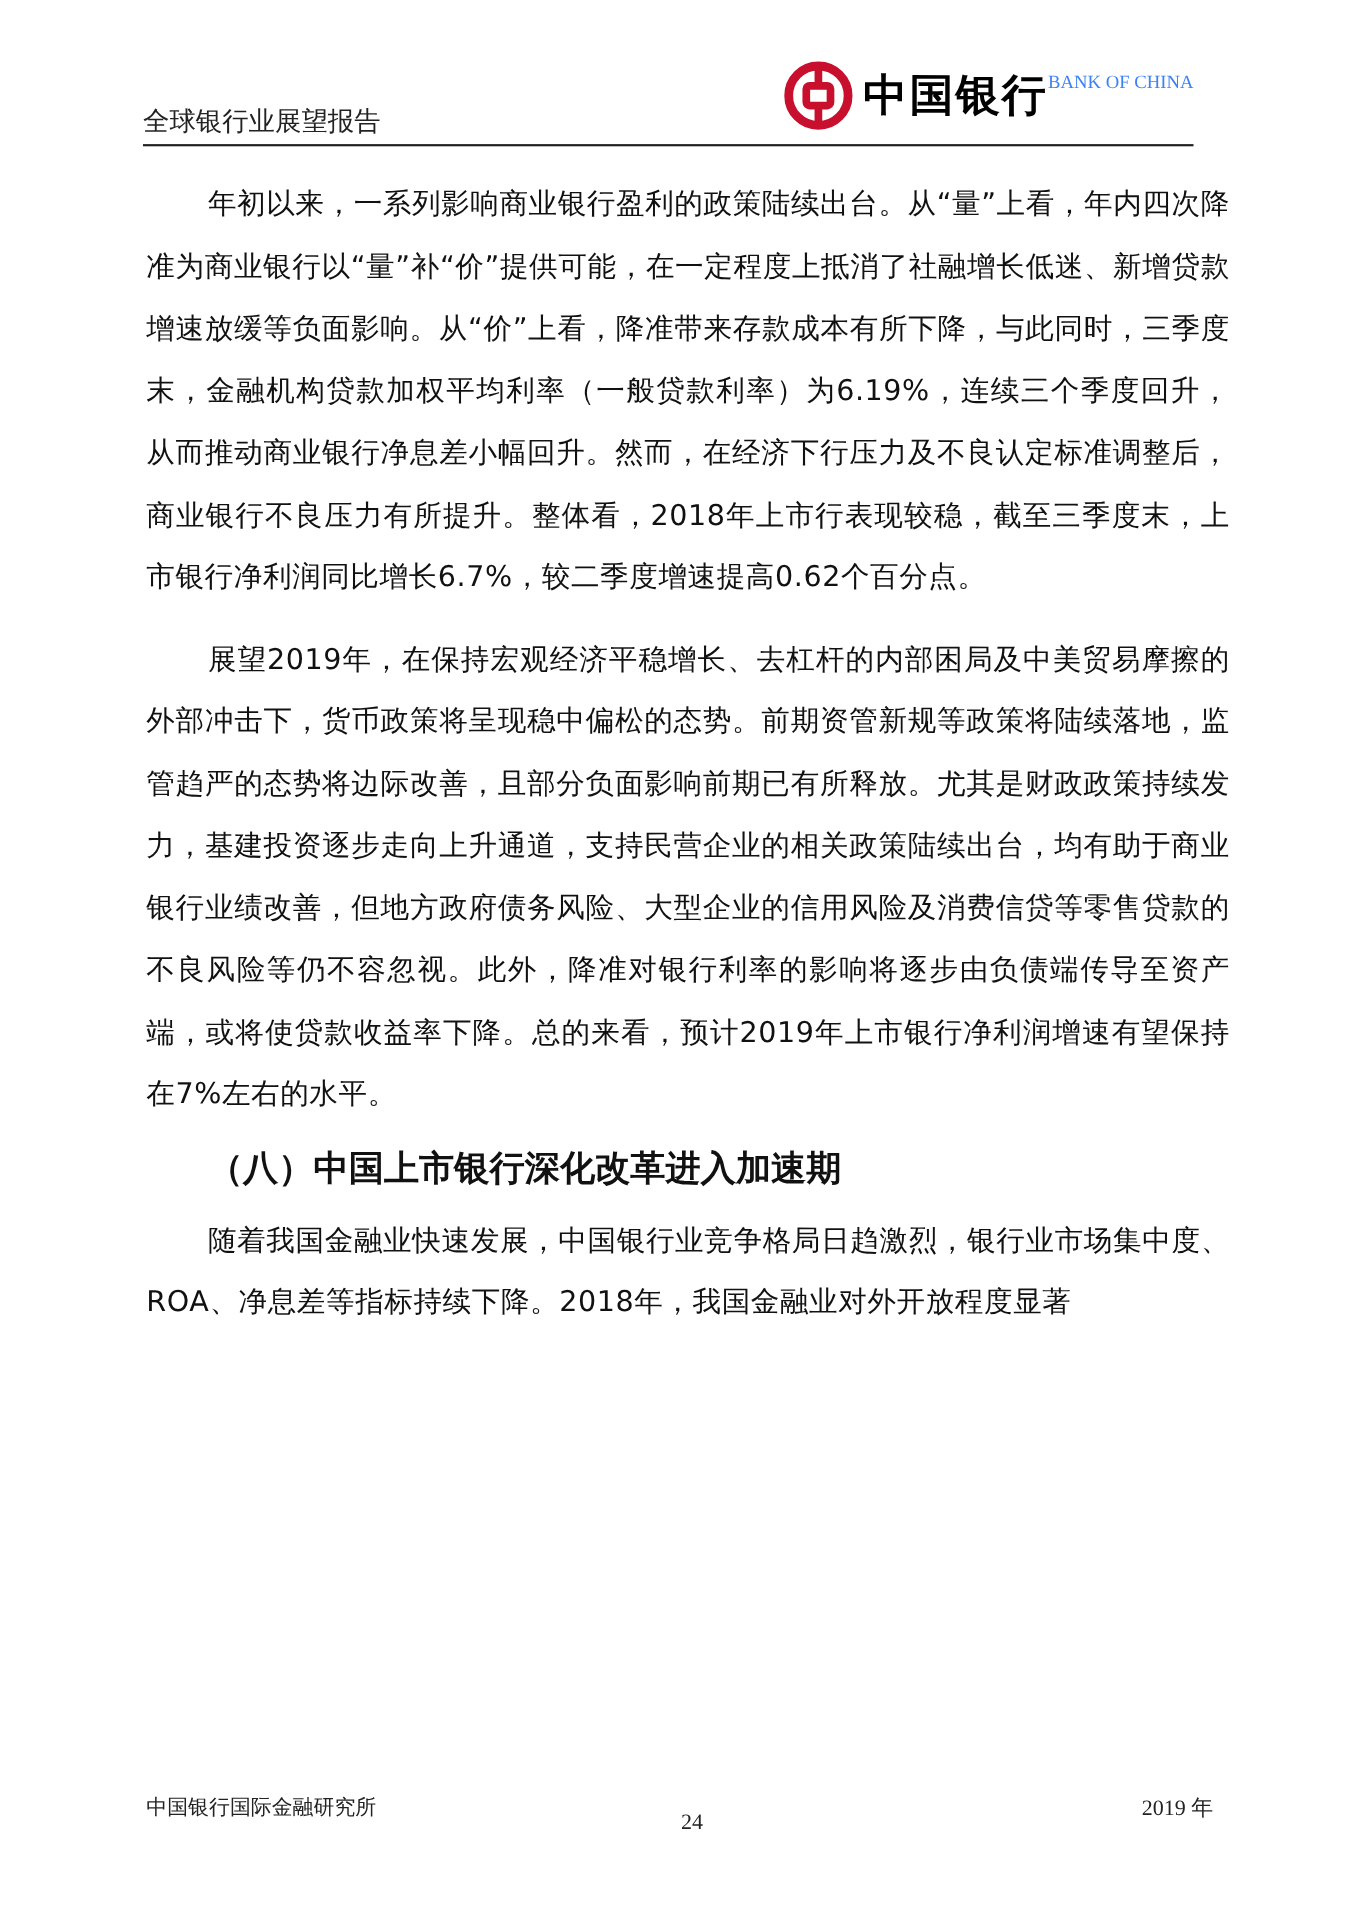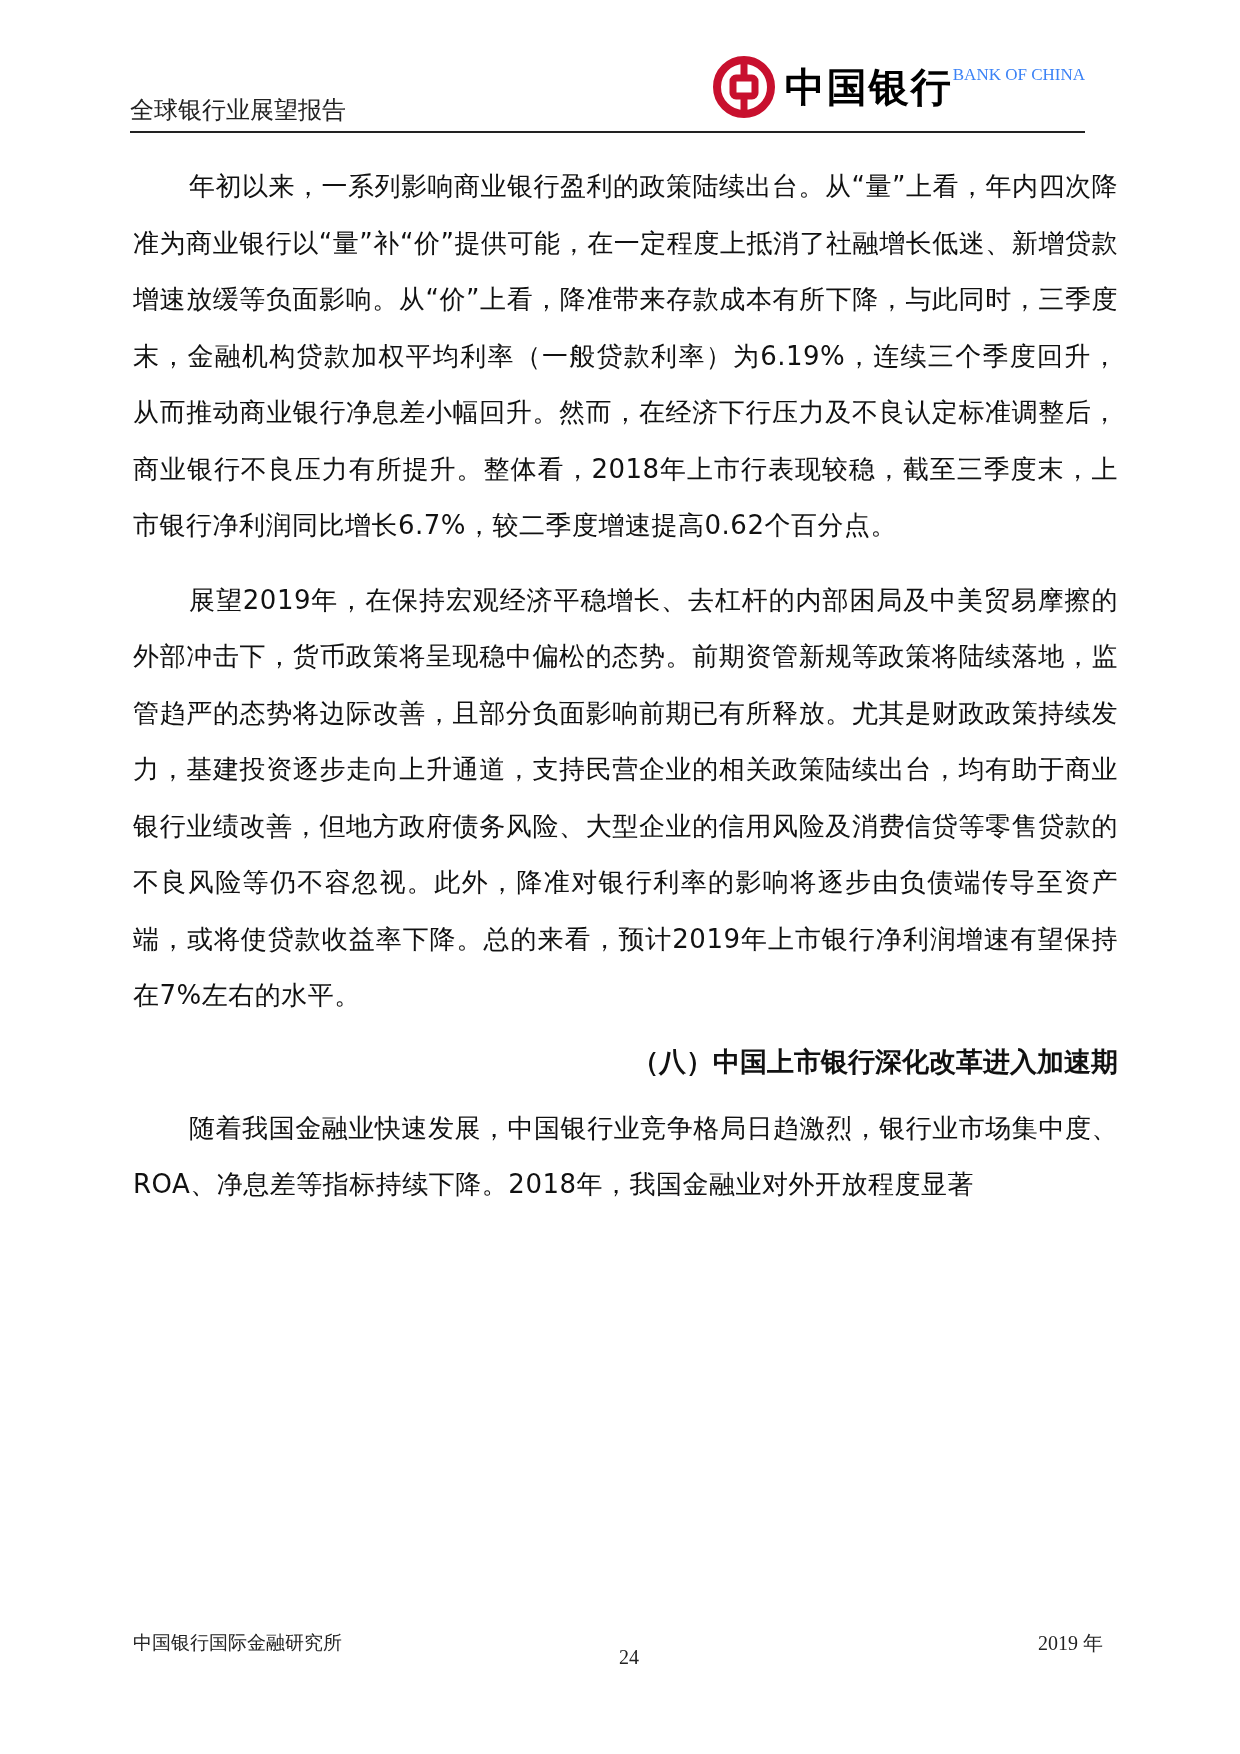--- a/index.html
+++ b/index.html
@@ -15,22 +15,22 @@
     .logo-cn { font-size: 40px; line-height: 44px; font-weight: bold; letter-spacing: 2px;
                font-family: "DejaVu Serif", serif; color: #000; }
     .logo-en { font-size: 17px; line-height: 20px; font-family: "Liberation Serif", serif; color: #3b82f6; }
     .content { position: absolute; left: 133px; top: 140px; width: 985px; }
     .heading { font-weight: bold; font-size: 27px; line-height: 40px; margin: 12px 0 0 56px;
                font-family: "DejaVu Sans", "Liberation Sans", sans-serif; }
     .para { font-size: 26px; line-height: 56.5px; text-indent: 56px; margin: 0; text-align: justify;
             font-family: "DejaVu Sans", "Liberation Sans", sans-serif; letter-spacing: 0.5px; }
     .p1 { margin-top: 12px; }
     .gap { height: 18px; }
-    .heading2 { font-weight: bold; font-size: 27px; line-height: 40px; margin: 18px 0 18px 56px;
-                font-family: "DejaVu Sans", "Liberation Sans", sans-serif; text-align: right; }
+    .heading2 { font-weight: bold; font-size: 32px; line-height: 40px; margin: 18px 0 18px 56px;
+                font-family: "DejaVu Sans", "Liberation Sans", sans-serif; }
     .footer { position: absolute; left: 133px; top: 1630px; width: 970px; height: 30px;
               font-size: 20px; font-family: "Liberation Serif", serif; color: #222; }
     .footer-left { position: absolute; left: 0; top: 0; font-family: Liberation Sans, sans-serif; font-size: 19px; }
     .footer-center { position: absolute; left: 486px; top: 16px; }
     .footer-right { position: absolute; right: 0; top: 0; }
   </style>
 </head>
 <body>
 
 <div class="header">

